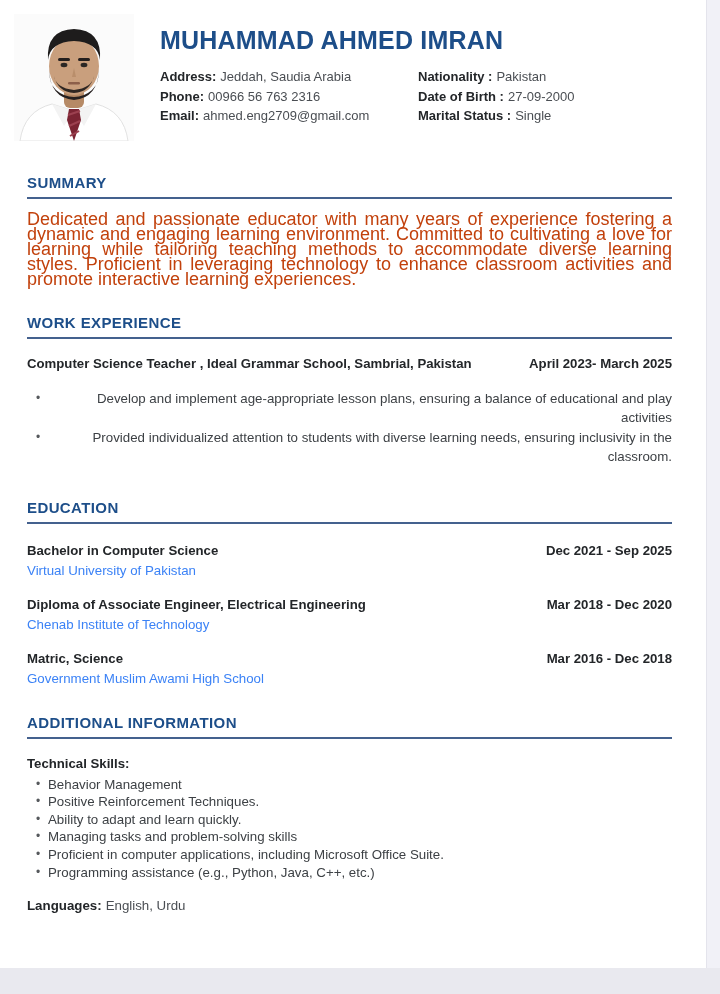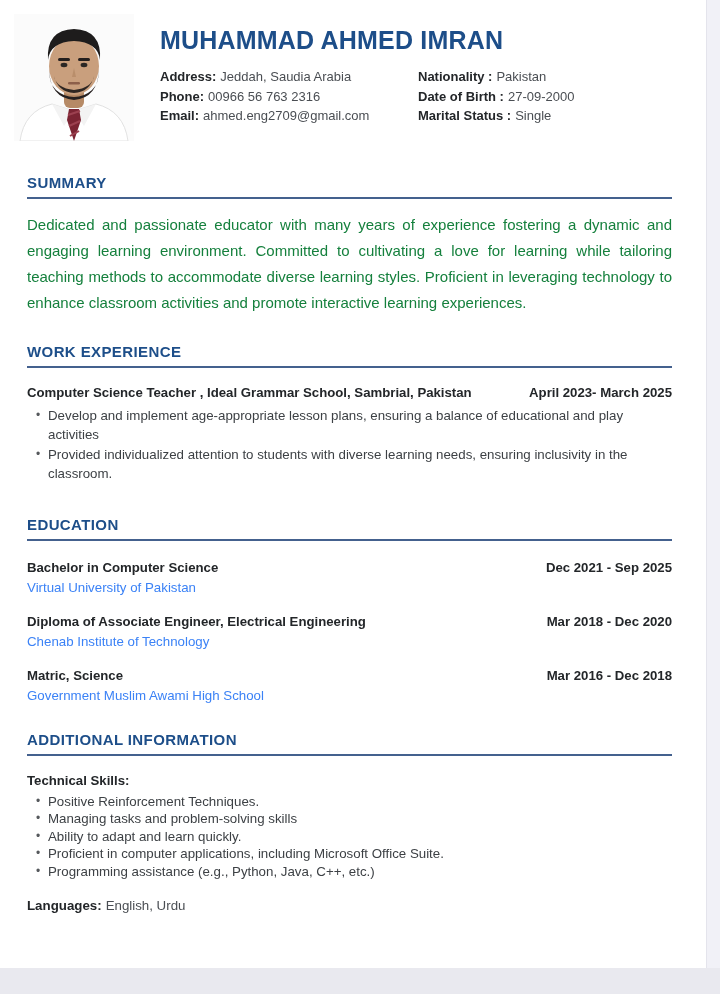--- a/index.html
+++ b/index.html
@@ -16,29 +16,29 @@
     color:#1d4e89;letter-spacing:.2px;white-space:nowrap;}
   .contact{position:absolute;left:160px;top:69px;display:grid;
     grid-template-columns:258px auto;grid-auto-flow:column;
     grid-template-rows:repeat(3,19.5px);font-size:13px;color:#4a4e53;}
   .contact .row{white-space:nowrap;}
   .contact .lbl{font-weight:700;color:#232629;margin-right:4px;}
   
   .content{position:absolute;left:27px;top:174px;width:645px;}
   .sec-h{font-size:15px;font-weight:700;color:#1d4e89;letter-spacing:.4px;line-height:18px;margin:0;}
   .rule{height:2px;background:#44618e;margin-top:5px;}
-  .body-text{font-size:15px;line-height:26px;color:#15803d;}
+  .body-text{font-size:18px;line-height:15px;color:#c2410c;}
   .summary-p{margin:13px 0 0 0;text-align:justify;}
   .sec-gap-work{margin-top:27px;}
   .sec-gap-edu{margin-top:32px;}
   .sec-gap-add{margin-top:26px;}
   .job-head{display:flex;justify-content:space-between;margin-top:16px;
     font-size:13.2px;font-weight:700;color:#232629;line-height:17px;align-items:flex-end;}
   .job-dates{white-space:nowrap;margin-left:12px;}
-  .bullets{margin-top:5px;}
+  .bullets{margin-top:17px;text-align:right;}
   .bullet-row{position:relative;padding-left:21px;font-size:13.3px;line-height:19.4px;color:#3d4145;}
   .bullet-row::before{content:"•";position:absolute;left:9px;top:0;color:#55585c;font-size:12px;}
   .edu-list{margin-top:18px;}
   .edu-item{margin-bottom:16px;}
   .edu-top{display:flex;justify-content:space-between;font-size:13.2px;
     font-weight:700;color:#232629;line-height:17px;}
   .edu-school{font-size:13.3px;color:#3b82f6;line-height:19px;margin-top:2px;}
   .skills-label{font-size:13.2px;font-weight:700;color:#232629;line-height:17px;margin-top:16px;}
   .tech-bullets{margin-top:4px;}
   .tech-bullets .bullet-row{line-height:17.6px;}
@@ -156,23 +156,24 @@
           <div class="edu-school">Government Muslim Awami High School</div>
         </div>
       </div>
     </div>
 
     <div class="sec-gap-add">
       <h2 class="sec-h">ADDITIONAL INFORMATION</h2>
       <div class="rule"></div>
       <div class="skills-label">Technical Skills:</div>
       <div class="tech-bullets">
+        <div class="bullet-row">Behavior Management</div>
         <div class="bullet-row">Positive Reinforcement Techniques.</div>
+        <div class="bullet-row">Ability to adapt and learn quickly.</div>
         <div class="bullet-row">Managing tasks and problem-solving skills</div>
-        <div class="bullet-row">Ability to adapt and learn quickly.</div>
         <div class="bullet-row">Proficient in computer applications, including Microsoft Office Suite.</div>
         <div class="bullet-row">Programming assistance (e.g., Python, Java, C++, etc.)</div>
       </div>
       <div class="soft-block">
         <div>
           <span class="lbl">Languages:</span><span>English, Urdu</span>
         </div>
       </div>
     </div>
   </div>

